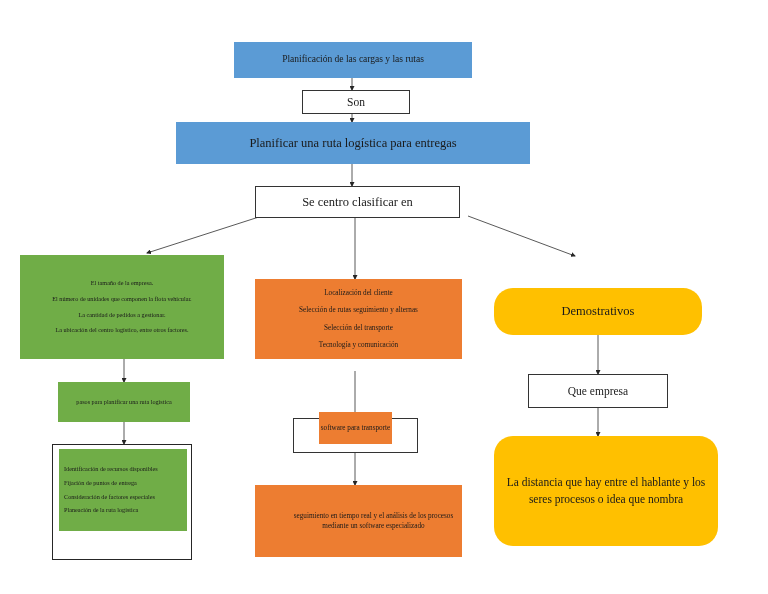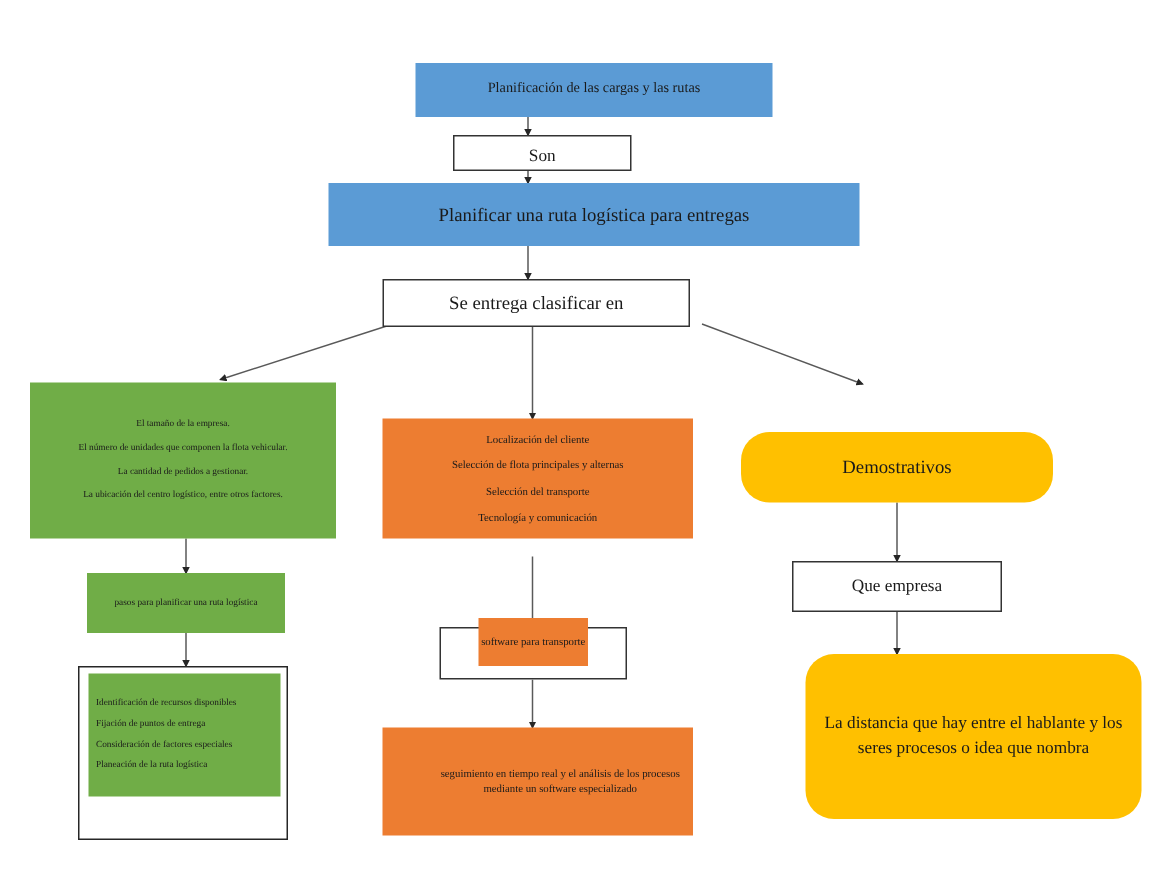--- a/index.html
+++ b/index.html
@@ -51,21 +51,21 @@
   .outline-only{ background: #ffffff; border: 1px solid #262626; }
 
   
   .t-xs  { font-size: 6.2px; }
   .t-sm  { font-size: 7.2px; }
   .t-md  { font-size: 9.5px; }
   .t-lg  { font-size: 11.5px; }
   .t-xl  { font-size: 12.5px; }
 
   .pad-s { padding: 4px 6px; }
-  .pad-m { padding: 2px 8px; margin-left: 43px; }
+  .pad-m { padding: 2px 8px; }
 
   .align-left {
     align-items: flex-start;
     text-align: left;
   }
   .align-left .line { text-align: left; }
 
   .gap-xs .line { margin: 2.5px 0; }
   .gap-sm .line { margin: 3.5px 0; }
   .gap-md .line { margin: 1.5px 0; }
@@ -111,30 +111,30 @@
       <line x1="598" y1="335" x2="598" y2="374"></line>
 
       <line x1="598" y1="408" x2="598" y2="436"></line>
     </g>
   </svg>
 
   <div class="node fill-blue t-md pad-m" style="left:234px; top:42px; width:238px; height:36px;">
     <span class="line">Planificación de las cargas y las rutas</span>
   </div>
 
-  <div class="node fill-white t-lg" style="left:302px; top:90px; width:119px; height:24px;justify-content:flex-end;">
+  <div class="node fill-white t-lg" style="left:302px; top:90px; width:108px; height:24px;">
     <span class="line">Son</span>
   </div>
 
   <div class="node fill-blue t-xl pad-m" style="left:176px; top:122px; width:354px; height:42px;text-align:center;">
     <span class="line">Planificar una ruta logística para entregas</span>
   </div>
 
   <div class="node fill-white t-xl" style="left:255px; top:186px; width:205px; height:32px;">
-    <span class="line">Se entrega clasificar en</span>
+    <span class="line">Se centro clasificar en</span>
   </div>
 
   <div class="node fill-green t-xs pad-s gap-sm" style="left:20px; top:255px; width:204px; height:104px;">
     <span class="line">El tamaño de la empresa.</span>
     <span class="line">El número de unidades que componen la flota vehicular.</span>
     <span class="line">La cantidad de pedidos a gestionar.</span>
     <span class="line">La ubicación del centro logístico, entre otros factores.</span>
   </div>
 
   <div class="node fill-green t-xs pad-s" style="left:58px; top:382px; width:132px; height:40px;">
@@ -145,21 +145,21 @@
     <div class="node fill-green t-xs align-left gap-xs" style="position:relative; left:6px; top:4px; width:128px; height:82px; padding:5px 5px;">
       <span class="line">Identificación de recursos disponibles</span>
       <span class="line">Fijación de puntos de entrega</span>
       <span class="line">Consideración de factores especiales</span>
       <span class="line">Planeación de la ruta logística</span>
     </div>
   </div>
 
   <div class="node fill-orange t-sm pad-s gap-sm" style="left:255px; top:279px; width:207px; height:80px;">
     <span class="line">Localización del cliente</span>
-    <span class="line">Selección de flota principales y alternas</span>
+    <span class="line">Selección de rutas seguimiento y alternas</span>
     <span class="line">Selección del transporte</span>
     <span class="line">Tecnología y comunicación</span>
   </div>
 
   <div class="node fill-white t-sm" style="left:293px; top:418px; width:125px; height:35px; justify-content:flex-start; padding-top:4px;">
     <span class="line">
       <span class="hl">software para transporte</span>
     </span>
   </div>
 

